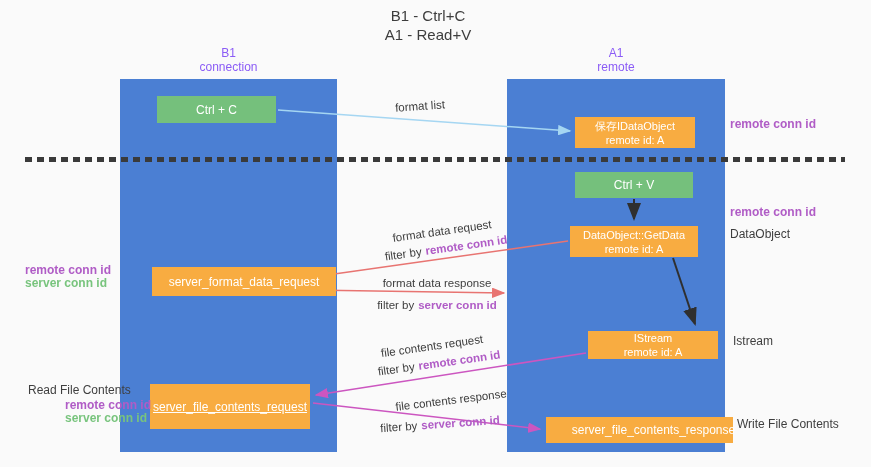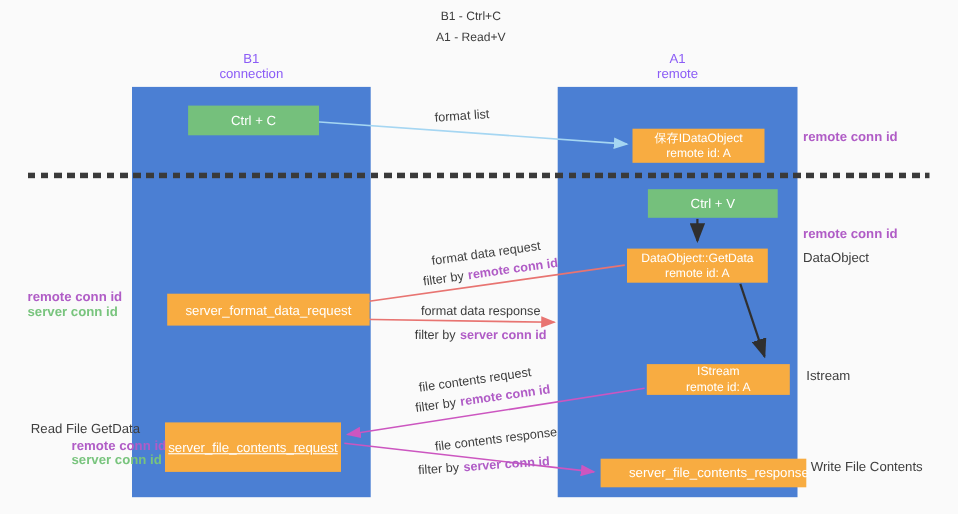--- a/index.html
+++ b/index.html
@@ -2,26 +2,26 @@
 <html><head>
 <meta charset="utf-8">
 <style>
   html,body{margin:0;padding:0;background:#fafafa;}
   .canvas{
     position:relative;width:871px;height:467px;background:#fafafa;overflow:hidden;
     font-family:"Liberation Sans",sans-serif;color:#3e3e3e;
   }
   .abs{position:absolute;}
   .title{left:428px;top:6px;transform:translateX(-50%);text-align:center;
-         font-size:11px;line-height:19px;color:#3d3d3d;}
+         font-size:15px;line-height:19px;color:#3d3d3d;}
   .colhead{top:46px;text-align:center;font-size:12px;line-height:14px;color:#8b5cf6;}
   .col{background:#4b7fd3;top:79px;height:373px;}
   .node{display:flex;flex-direction:column;align-items:center;justify-content:center;
         text-align:center;color:#ffffff;line-height:14px;}
-  .green{background:#75c07c;font-size:12px;margin-left:14px;}
+  .green{background:#75c07c;font-size:12px;}
   .orange{background:#f8ac41;}
   .one-line{font-size:12px;}
   .two-line{font-size:11px;}
   .mid-label{font-size:11.5px;color:#3e3e3e;white-space:nowrap;}
   .rot{transform:translate(-50%,-50%);}
   .purple{color:#b05cc6;font-weight:bold;}
   .greenlbl{color:#78c47d;font-weight:bold;}
   .side{font-size:12px;white-space:nowrap;}
   .filter-dark{margin-right:4px;}
   .dashes{left:25px;top:157px;width:820px;height:5px;
@@ -135,17 +135,17 @@
   </div>
 
   <div class="abs side purple" style="left:730px;top:117px;">remote conn id</div>
   <div class="abs side purple" style="left:730px;top:205px;">remote conn id</div>
   <div class="abs side" style="left:730px;top:227px;">DataObject</div>
   <div class="abs side" style="left:733px;top:334px;">Istream</div>
   <div class="abs side" style="left:737px;top:417px;">Write File Contents</div>
 
   <div class="abs side purple" style="left:25px;top:263px;">remote conn id</div>
   <div class="abs side greenlbl" style="left:25px;top:276px;">server conn id</div>
-  <div class="abs side" style="left:28px;top:383px;">Read File GetData</div>
+  <div class="abs side" style="left:28px;top:383px;">Read File Contents</div>
   <div class="abs side purple" style="left:65px;top:398px;">remote conn id</div>
   <div class="abs side greenlbl" style="left:65px;top:411px;">server conn id</div>
 
 </div>
 
 </body></html>

